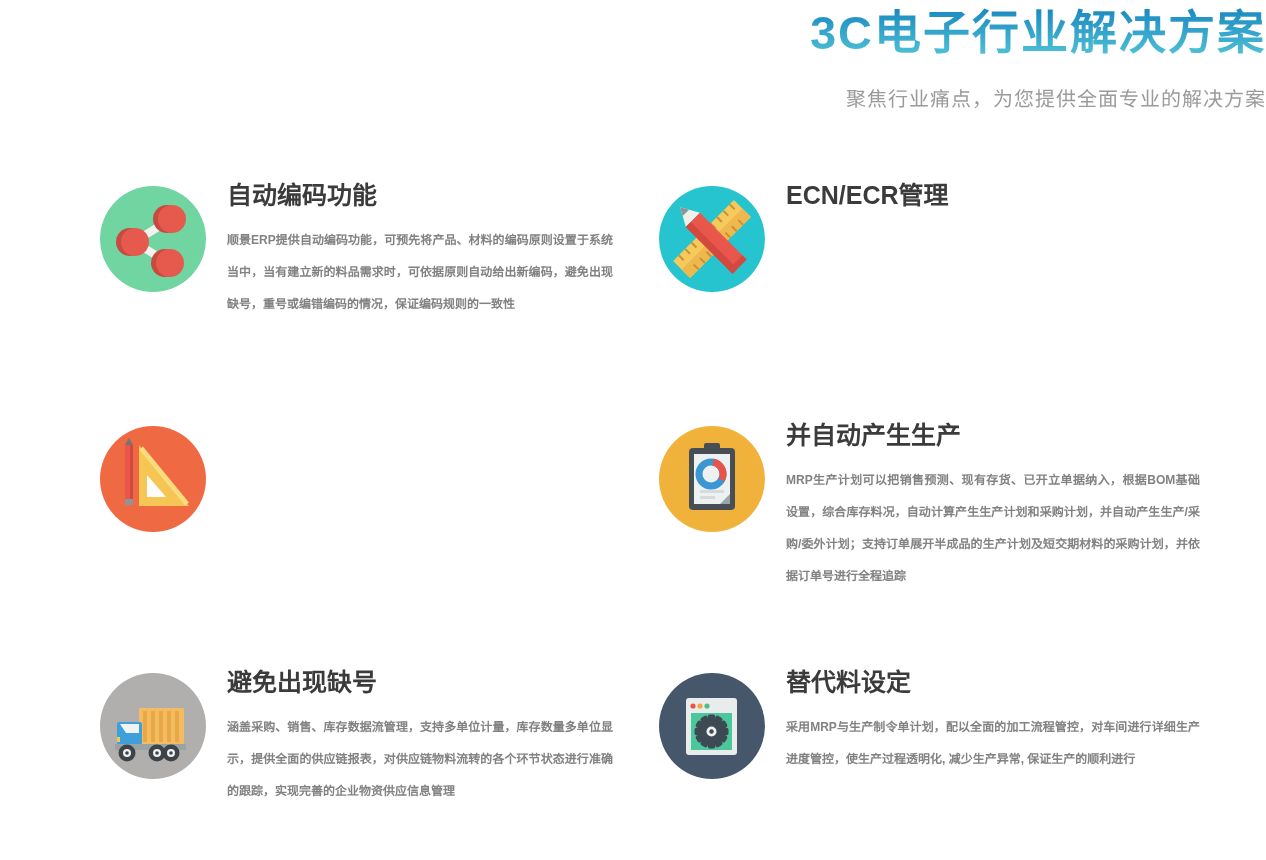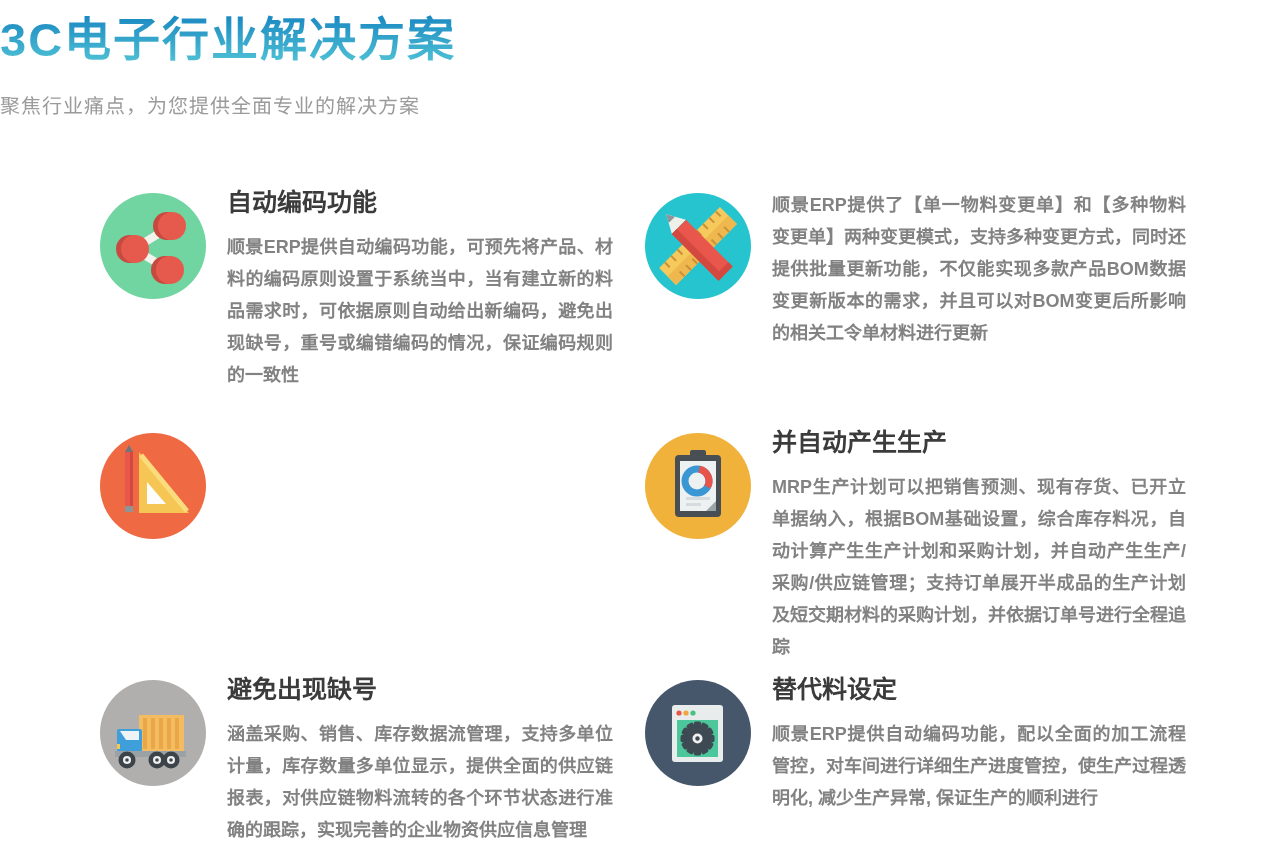--- a/index.html
+++ b/index.html
@@ -1,20 +1,20 @@
 <!DOCTYPE html>
 <html lang="zh-CN"><head>
 <meta charset="utf-8">
 <style>
   * { box-sizing: border-box; }
   html, body { margin: 0; padding: 0; background: #ffffff; }
   body { font-family: "Liberation Sans", "DejaVu Sans", sans-serif; }
   .page { position: relative; width: 1266px; height: 860px; overflow: hidden; background: #ffffff; }
 
-  .header { text-align: left; padding-top: 14px; }
+  .header { text-align: right; padding-top: 7px; }
   .page-title {
     margin: 0;
     display: inline-block;
     font-size: 47px;
     font-weight: bold;
     letter-spacing: 2px;
     line-height: 1.1;
     color: #2ba2cb;
     background: linear-gradient(180deg, #1987c1 0%, #52c5d6 100%);
     -webkit-background-clip: text;
@@ -26,21 +26,21 @@
     font-size: 20px;
     letter-spacing: 1px;
     color: #9b9b9b;
     font-weight: normal;
   }
 
   .features-grid {
     margin: 70px 0 0 100px;
     display: grid;
     grid-template-columns: 513px 541px;
-    column-gap: 32px;
+    column-gap: 46px;
     grid-template-rows: 240px 247px auto;
     align-items: start;
   }
   .feature {
     display: flex;
     align-items: flex-start;
     gap: 21px;
   }
   .icon-circle {
     flex: 0 0 106px;
@@ -52,21 +52,21 @@
   .feature-text { flex: 1; min-width: 0; }
   .feature-title {
     margin: 0 0 16px 0;
     font-size: 25px;
     line-height: 1.05;
     font-weight: bold;
     color: #3b3b3b;
   }
   .feature-body {
     margin: 0;
-    font-size: 18px;
+    font-size: 12px;
     line-height: 32px;
     font-weight: 600;
     color: #828282;
     text-align: justify;
   }
 </style>
 </head>
 <body>
 
 <div class="page">
@@ -114,21 +114,21 @@
           <g transform="rotate(45 53 53)">
             <polygon points="8,53 26,43 26,63" fill="#eef0ea"></polygon>
             <polygon points="8,53 16,48.5 16,57.5" fill="#8d9599"></polygon>
             <rect x="26" y="43" width="66" height="20" fill="#e8564c"></rect>
             <rect x="26" y="56" width="66" height="7" fill="#d4493f"></rect>
             <rect x="86" y="43" width="6" height="20" fill="#d4493f"></rect>
           </g>
         </svg>
       </div>
       <div class="feature-text">
-        <p class="feature-body">顺景ERP提供了【单一物料变更单】和【多种物料变更单】两种变更模式，支持多种变更方式，同时还提供批量更新功能，不仅能实现多款产品BOM数据变更新版本的需求，并且可以对BOM变更后所影响的相关工令单材料进行更新</p>
+        <h2 class="feature-title">ECN/ECR管理</h2>
       </div>
     </section>
 
     <section class="feature">
       <div class="icon-circle">
         <svg viewBox="0 0 106 106">
           <circle cx="53" cy="53" r="53" fill="#ef6943"></circle>
           <g>
             <polygon points="29,12 25,19 33,19" fill="#6f7679"></polygon>
             <rect x="25" y="19" width="8" height="54" fill="#e8564c"></rect>
@@ -153,21 +153,21 @@
           <rect x="35" y="28" width="36" height="50" fill="#eef1f1"></rect>
           <circle cx="52" cy="48" r="12" fill="none" stroke="#3b97d3" stroke-width="7"></circle>
           <path d="M54.2,36.2 A12,12 0 0 1 62.4,54" fill="none" stroke="#e8544a" stroke-width="7"></path>
           <rect x="41" y="64" width="24" height="3" fill="#d6dcdd"></rect>
           <rect x="41" y="70" width="15" height="3" fill="#d6dcdd"></rect>
           <polygon points="61,78 71,78 71,68" fill="#99a5a8"></polygon>
         </svg>
       </div>
       <div class="feature-text">
         <h2 class="feature-title">并自动产生生产</h2>
-        <p class="feature-body">MRP生产计划可以把销售预测、现有存货、已开立单据纳入，根据BOM基础设置，综合库存料况，自动计算产生生产计划和采购计划，并自动产生生产/采购/供应链管理；支持订单展开半成品的生产计划及短交期材料的采购计划，并依据订单号进行全程追踪</p>
+        <p class="feature-body">MRP生产计划可以把销售预测、现有存货、已开立单据纳入，根据BOM基础设置，综合库存料况，自动计算产生生产计划和采购计划，并自动产生生产/采购/委外计划；支持订单展开半成品的生产计划及短交期材料的采购计划，并依据订单号进行全程追踪</p>
       </div>
     </section>
 
     <section class="feature">
       <div class="icon-circle">
         <svg viewBox="0 0 106 106">
           <circle cx="53" cy="53" r="53" fill="#b0afae"></circle>
           <rect x="39" y="35" width="45" height="37" fill="#f4bc60"></rect>
           <g fill="#eaa748">
             <rect x="43" y="38" width="4" height="31"></rect>
@@ -216,18 +216,18 @@
             <rect x="35.5" y="54.75" width="34" height="7.5" rx="2" fill="#3d4a53" transform="rotate(120 52.5 58.5)"></rect>
             <rect x="35.5" y="54.75" width="34" height="7.5" rx="2" fill="#3d4a53" transform="rotate(150 52.5 58.5)"></rect>
             <circle cx="52.5" cy="58.5" r="11.5" fill="#3d4a53"></circle>
             <circle cx="52.5" cy="58.5" r="5" fill="#eef0f1"></circle>
             <circle cx="52.5" cy="58.5" r="2.2" fill="#3d4a53"></circle>
           </g>
         </svg>
       </div>
       <div class="feature-text">
         <h2 class="feature-title">替代料设定</h2>
-        <p class="feature-body">顺景ERP提供自动编码功能，配以全面的加工流程管控，对车间进行详细生产进度管控，使生产过程透明化, 减少生产异常, 保证生产的顺利进行</p>
+        <p class="feature-body">采用MRP与生产制令单计划，配以全面的加工流程管控，对车间进行详细生产进度管控，使生产过程透明化, 减少生产异常, 保证生产的顺利进行</p>
       </div>
     </section>
 
   </div>
 </div>
 
 </body></html>

